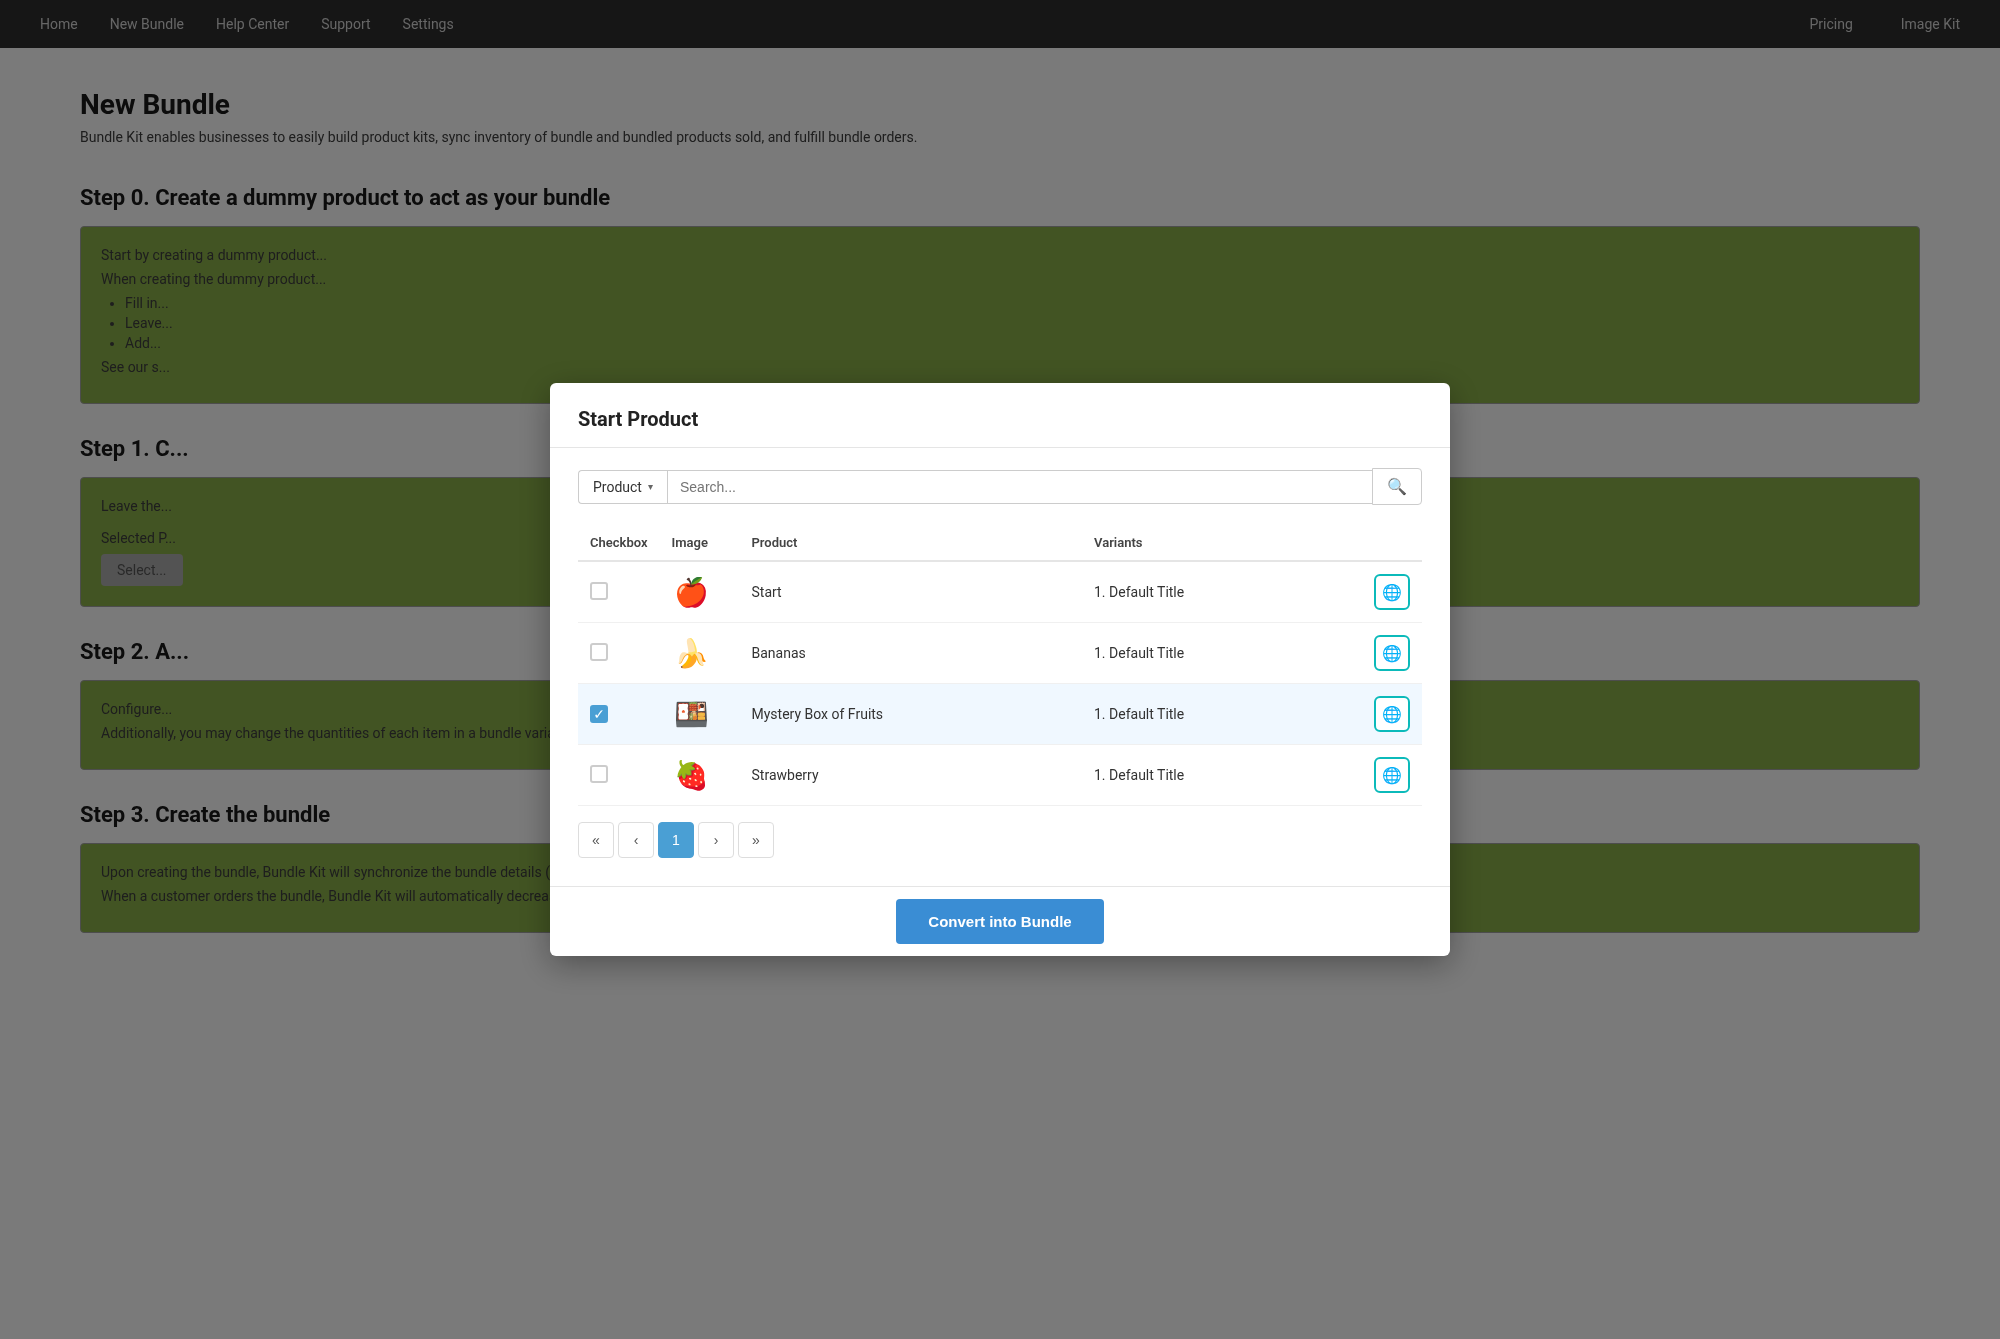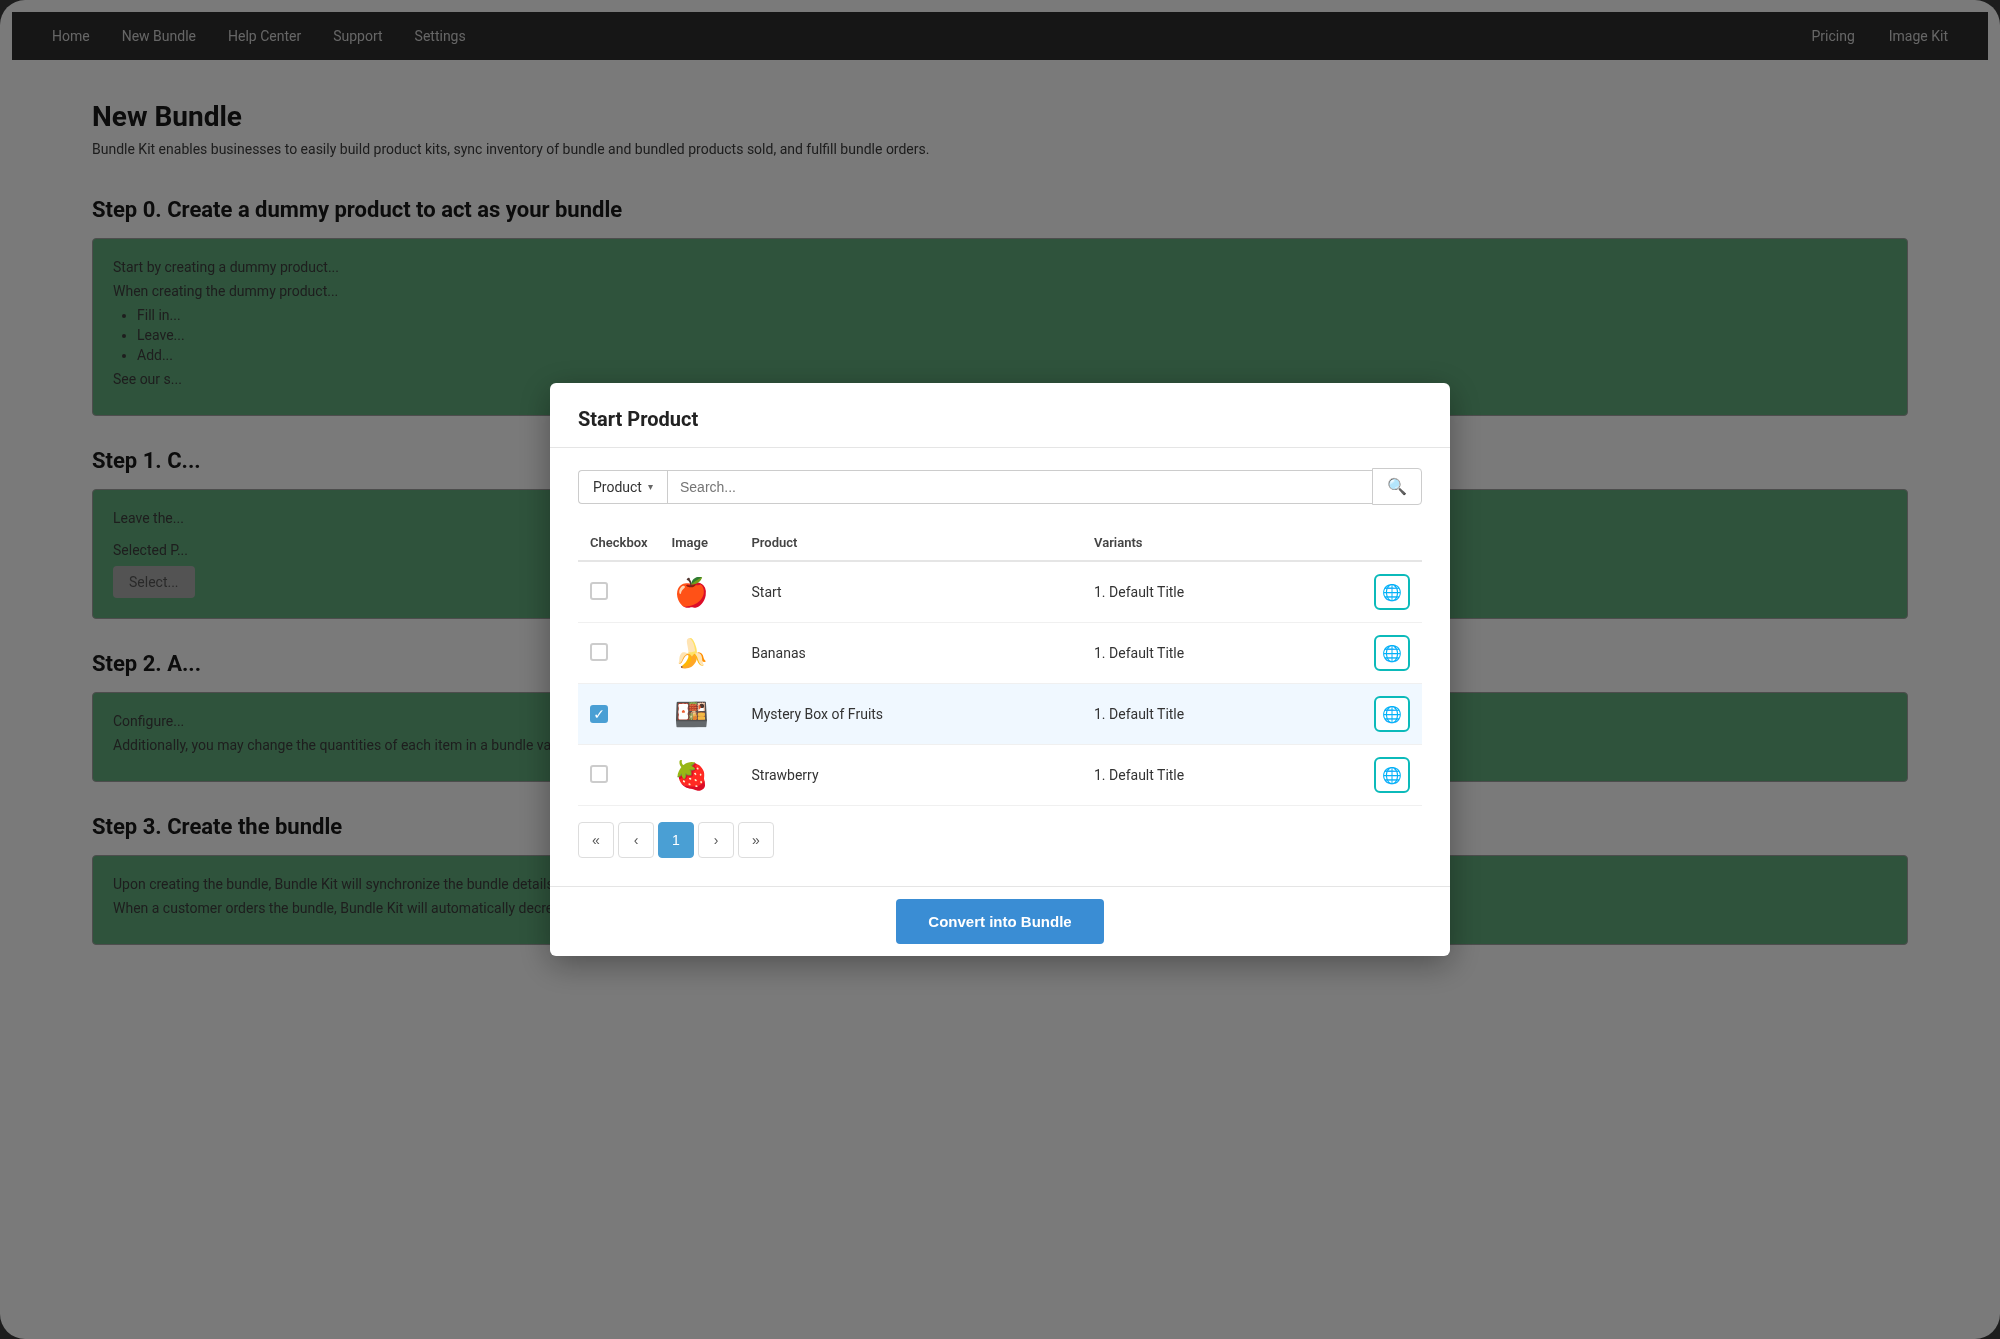--- a/index.html
+++ b/index.html
@@ -7,41 +7,40 @@
       font-family: -apple-system, BlinkMacSystemFont, 'Segoe UI', Roboto, sans-serif;
       background: #3a3a3a;
       min-height: 100vh;
       position: relative;
     }
 
     
     .bg-page {
       background: #f5f5f5;
       min-height: 100vh;
-      padding: 12px;
-      border-radius: 25px;
+      padding: 0;
     }
 
     .top-nav {
       background: #2c2c2c;
       display: flex;
       align-items: center;
       justify-content: space-between;
       padding: 0 40px;
       height: 48px;
     }
 
     .top-nav-left {
       display: flex;
       gap: 32px;
     }
 
     .top-nav-right {
       display: flex;
-      gap: 34px;
+      gap: 48px;
     }
 
     .nav-link {
       color: #ccc;
       font-size: 14px;
       cursor: pointer;
       text-decoration: none;
     }
 
     .page-content {
@@ -63,21 +62,21 @@
     }
 
     .section-heading {
       font-size: 22px;
       font-weight: 700;
       color: #222;
       margin-bottom: 16px;
     }
 
     .section-box {
-      background: #86efac;
+      background: #bef264;
       border: 1px solid #ddd;
       border-radius: 4px;
       padding: 20px;
       margin-bottom: 32px;
     }
 
     .section-text {
       font-size: 14px;
       color: #555;
       margin-bottom: 8px;

